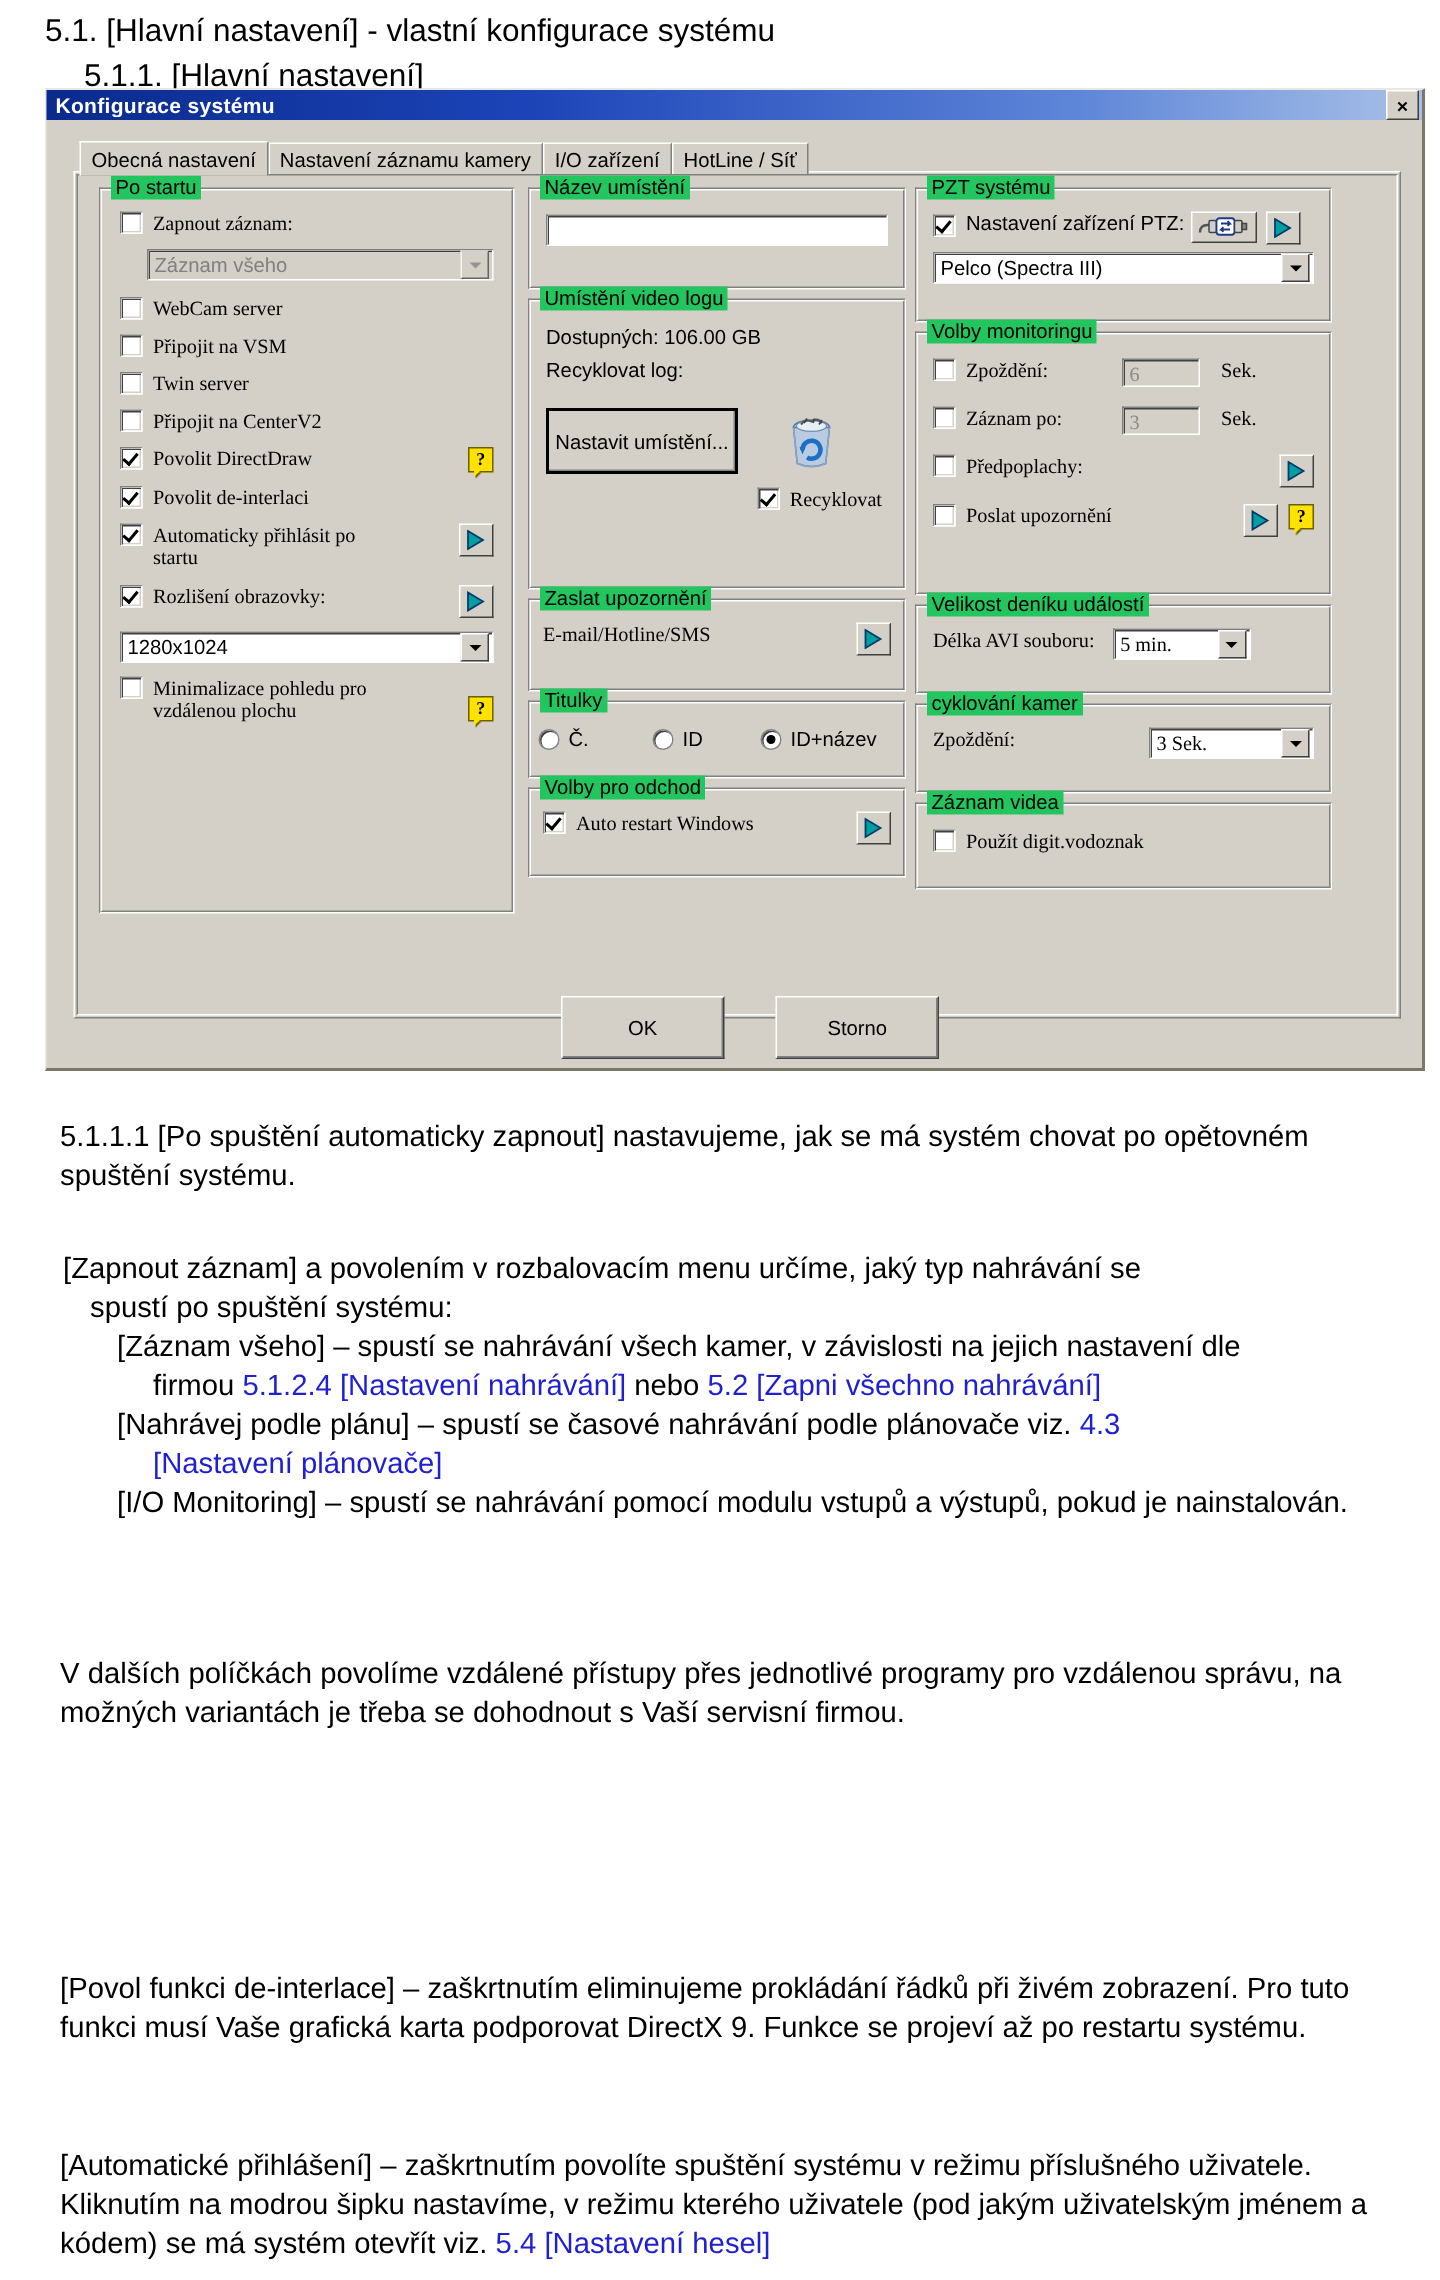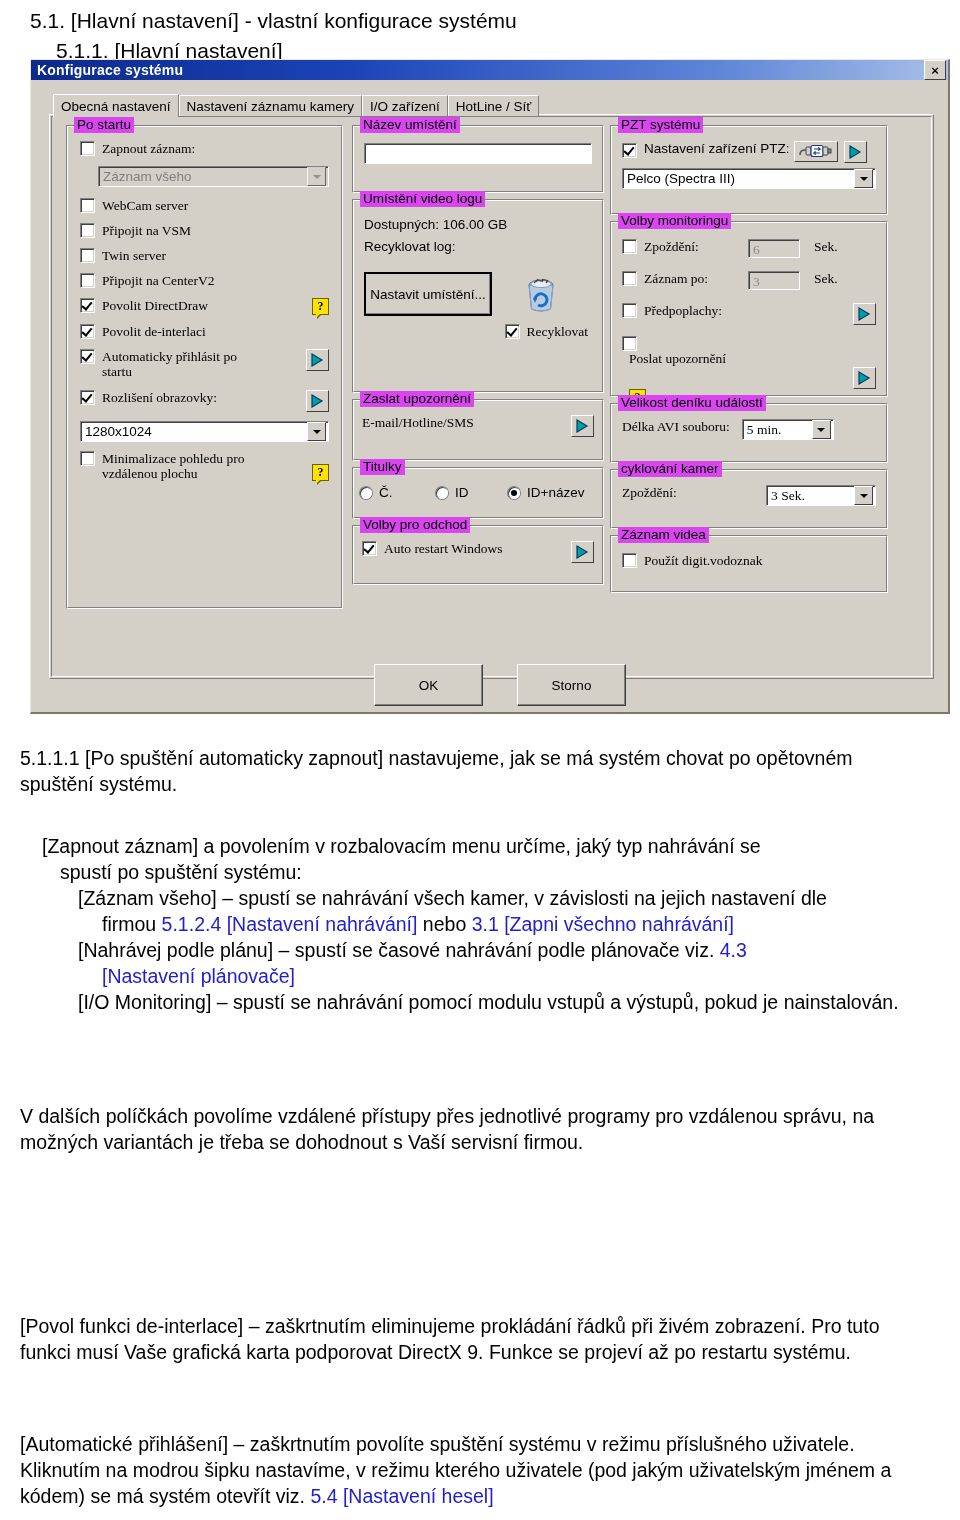--- a/index.html
+++ b/index.html
@@ -118,21 +118,21 @@
   }
   .gb > .gb-inner {
     border: 1px solid #808080;
     border-top-color: #fff; border-left-color: #fff;
     box-sizing: border-box;
     height: 100%;
     padding: 12px 8px 6px 8px;
   }
   .gb-title {
     position: absolute; left: 7px; top: -9px;
-    background: #d946ef; padding: 0 3px;
+    background: #22c55e; padding: 0 3px;
     font-size: 13.5px; line-height: 16px; color:#000;
     white-space: nowrap; z-index:2;
   }
 
   
   .row { display: flex; margin: 0 0 9px 0; font-family: Liberation Serif, serif; }
   .cb {
     width: 13px; height: 13px; flex: none;
     background: #fff;
     border-top: 1px solid #808080; border-left: 1px solid #808080;
@@ -254,21 +254,21 @@
   }
 
   
   .footer {
     position: absolute; left: 0; right: 0; bottom: 6px;
     display: flex; justify-content: center; gap: 13px;
   }
   .footer .btn { width: 109px; height: 42px; margin-left: 21px; }
 
   
-  .body-text { position:absolute; left:20px; width: 910px; }
+  .body-text { position:absolute; left:40px; width: 910px; }
   p.bt {
     font-size: 19.5px; line-height: 26px; margin: 0;
     color: #000;
   }
   .lnk { color: #2020d0; }
 </style>
 </head>
 <body>
 
 <div class="doc-head">
@@ -525,21 +525,21 @@
           <div class="row" style="margin-bottom:11px;">
             <div class="cb"></div>
             <div class="lbl">Předpoplachy:</div>
             <div class="arrowbtn" style="margin-left:auto;">
               <svg width="13" height="14" viewBox="0 0 13 14">
                     <polygon points="1,1 11,7 1,13" fill="#00a0a0" stroke="#003a6b" stroke-width="1.2"></polygon>
                   </svg>
             </div>
           </div>
 
-          <div class="row" style="margin-bottom:11px;flex-direction:column;">
+          <div class="row" style="margin-bottom:11px;">
             <div class="cb"></div>
             <div class="lbl">Poslat upozornění</div>
             <div class="arrowbtn" style="margin-left:auto;">
               <svg width="13" height="14" viewBox="0 0 13 14">
                     <polygon points="1,1 11,7 1,13" fill="#00a0a0" stroke="#003a6b" stroke-width="1.2"></polygon>
                   </svg>
             </div>
             <div class="help" style="margin-left:7px;">?</div>
           </div>
 
@@ -606,21 +606,21 @@
 </div>
 
 <div class="body-text" style="top:833px; left:42px; width:900px;">
   <p class="bt" style="padding-left:18px;text-indent:-18px;">
     <span>[Zapnout záznam] a povolením v rozbalovacím menu určíme, jaký typ nahrávání se</span>
     <span style="display:block;padding-left:18px;">spustí po spuštění systému:</span>
   </p>
   <p class="bt" style="padding-left:36px;text-indent:0;">
     <span>[Záznam všeho] – spustí se nahrávání všech kamer, v závislosti na jejich nastavení dle</span>
     <span style="display:block;padding-left:24px;">
-      <span>firmou </span><span class="lnk">5.1.2.4 [Nastavení nahrávání]</span><span> nebo </span><span class="lnk">3.1 [Zapni všechno nahrávání]</span>
+      <span>firmou </span><span class="lnk">5.1.2.4 [Nastavení nahrávání]</span><span> nebo </span><span class="lnk">5.2 [Zapni všechno nahrávání]</span>
     </span>
   </p>
   <p class="bt" style="padding-left:36px;">
     <span>[Nahrávej podle plánu] – spustí se časové nahrávání podle plánovače viz. </span><span class="lnk">4.3</span>
     <span style="display:block;padding-left:24px;"><span class="lnk">[Nastavení plánovače]</span></span>
   </p>
   <p class="bt" style="padding-left:60px;text-indent:-24px;">[I/O Monitoring] – spustí se nahrávání pomocí modulu vstupů a výstupů, pokud je nainstalován.</p>
 </div>
 
 <div class="body-text" style="top:1103px;">

